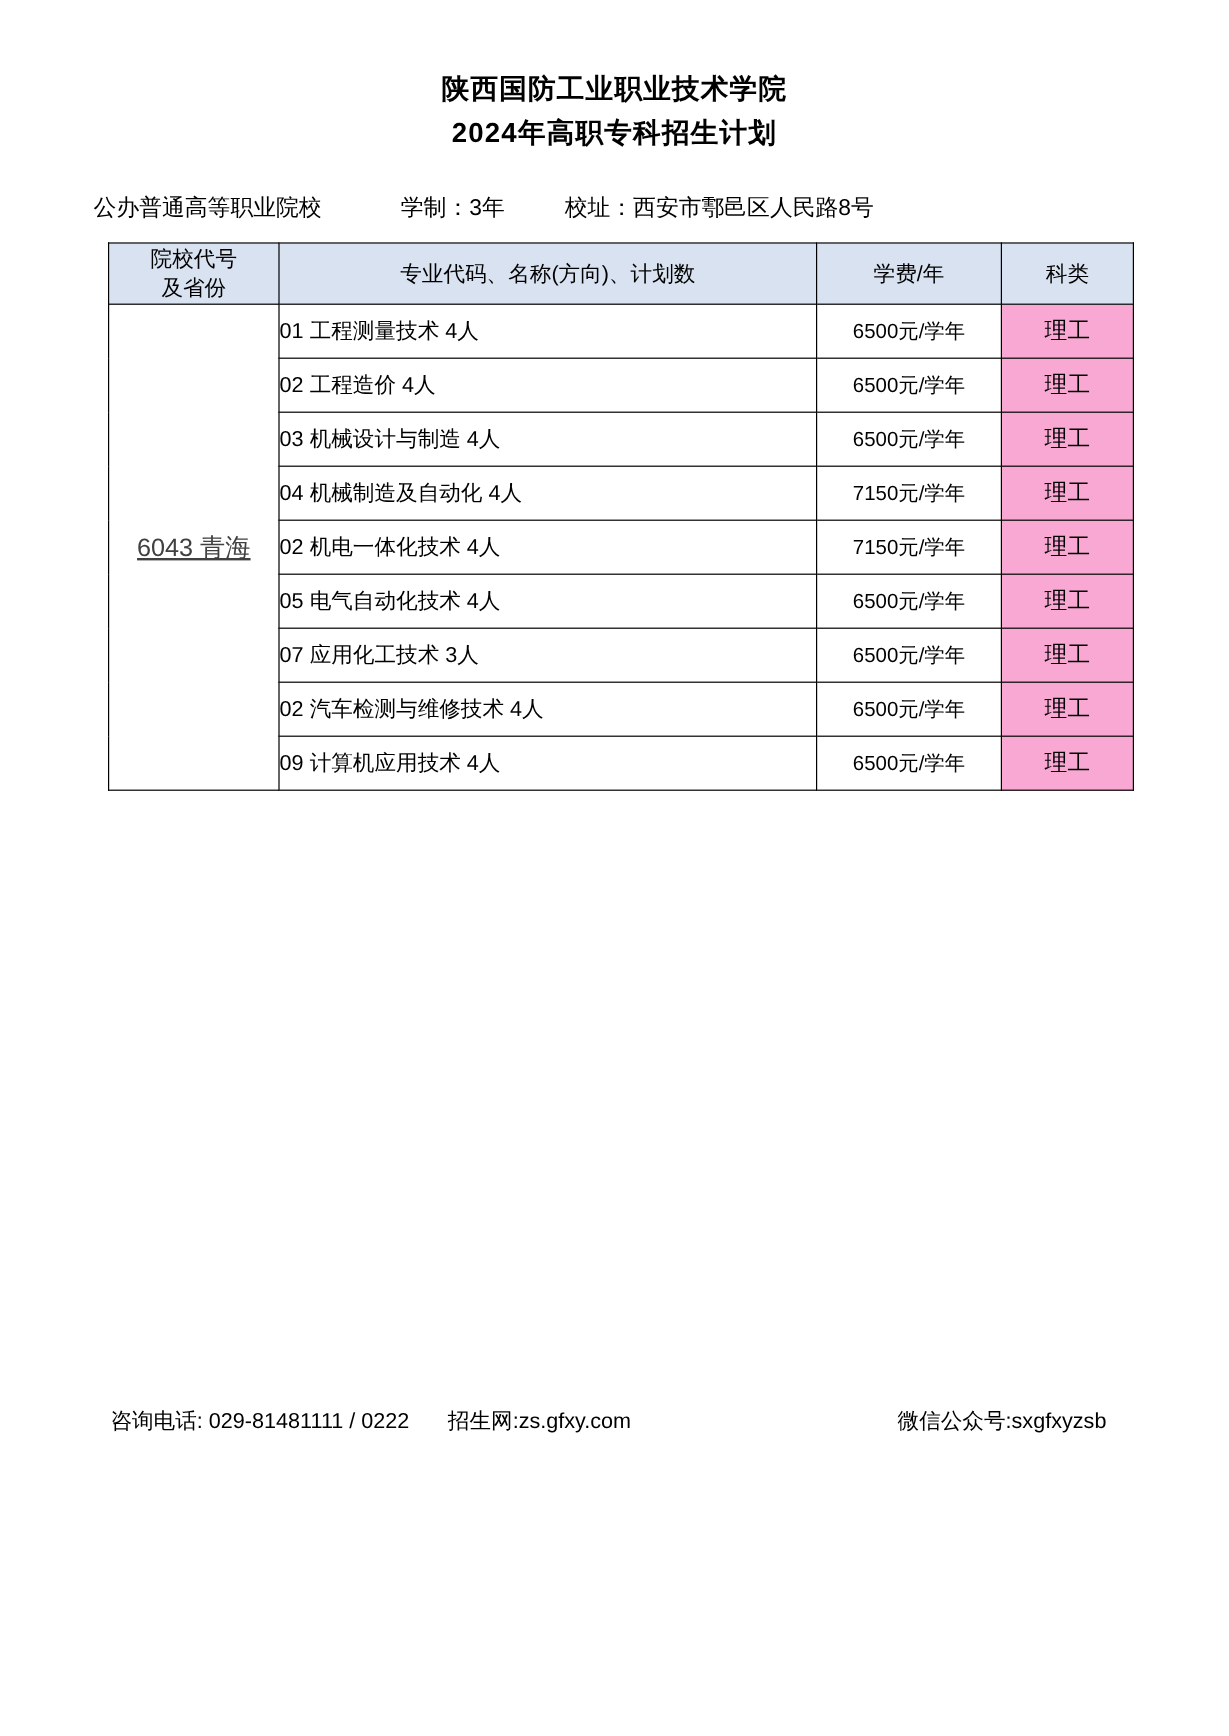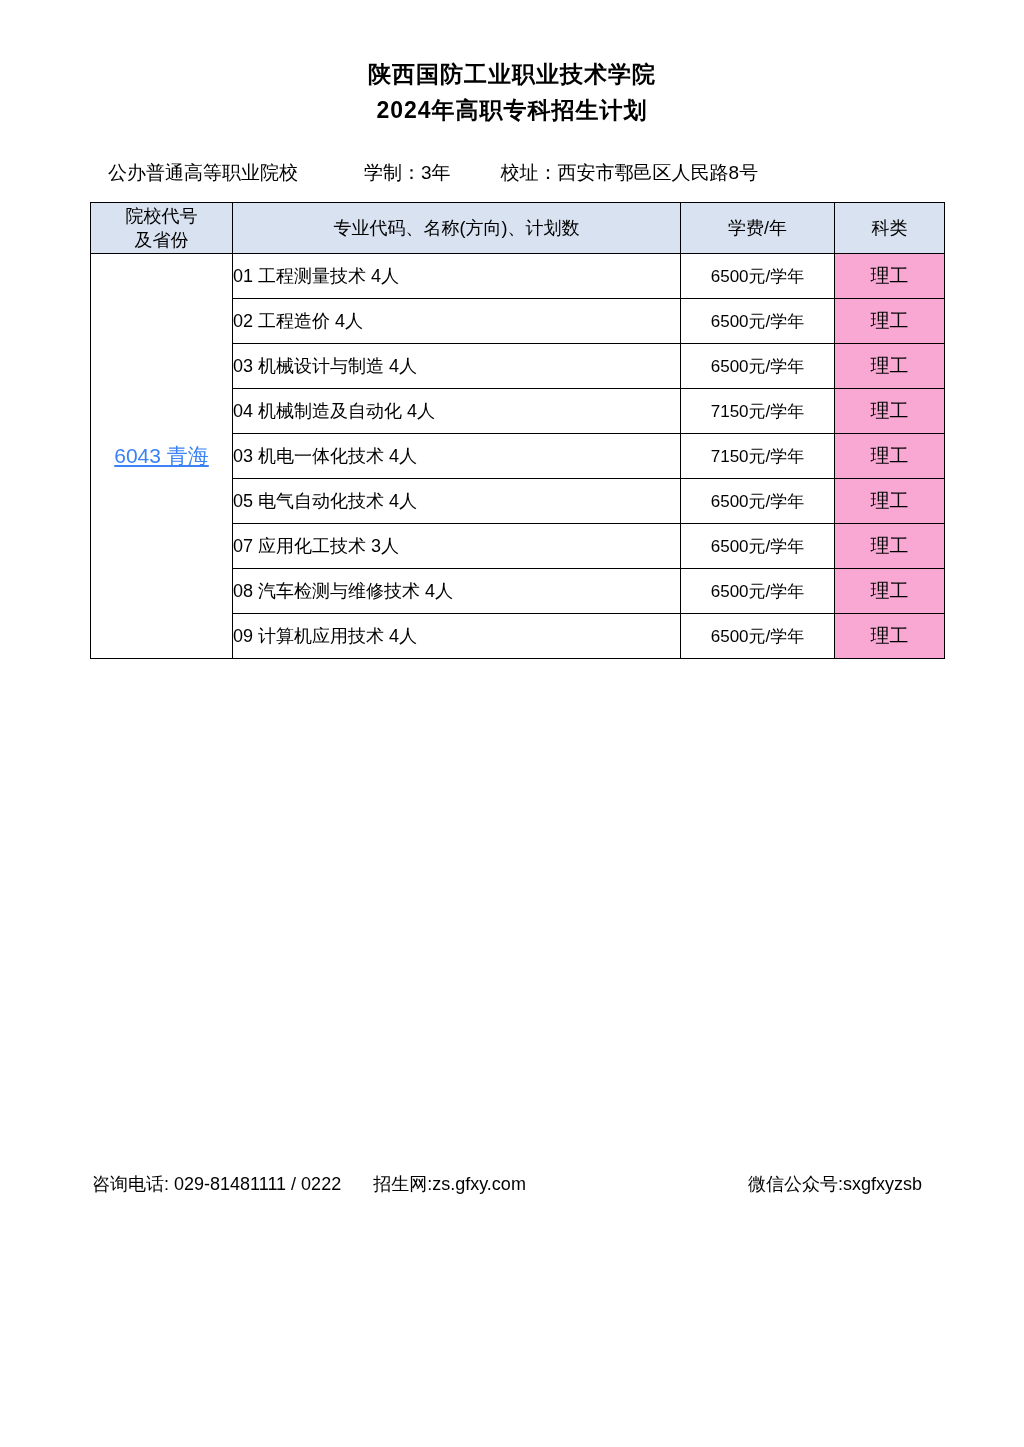--- a/index.html
+++ b/index.html
@@ -26,21 +26,21 @@
     padding-top: 56px;
   }
   .title-line {
     font-size: 23px;
     font-weight: bold;
     letter-spacing: 1px;
     line-height: 36px;
   }
   .subtitle-row {
     margin-top: 32px;
-    padding-left: 108px;
+    padding-left: 78px;
     padding-right: 100px;
     font-size: 19px;
     display: flex;
     align-items: baseline;
   }
   .subtitle-school {
     white-space: nowrap;
   }
   .subtitle-years {
     margin-left: 66px;
@@ -80,21 +80,21 @@
   .hdr-fee {
     width: 154px;
   }
   .hdr-type {
     width: 110px;
   }
   .code-cell {
     text-align: center;
     vertical-align: middle;
     font-size: 21px;
-    color: #3b82f6;
+    color: #404040;
     text-decoration: underline;
     font-weight: normal;
   }
   .major-cell {
     padding-left: 12px;
     font-size: 18px;
     height: 44px;
   }
   .fee-cell {
     text-align: center;
@@ -180,36 +180,36 @@
         <td class="major-cell">03 机械设计与制造 4人</td>
         <td class="fee-cell">6500元/学年</td>
         <td class="type-cell">理工</td>
       </tr>
       <tr>
         <td class="major-cell">04 机械制造及自动化 4人</td>
         <td class="fee-cell">7150元/学年</td>
         <td class="type-cell">理工</td>
       </tr>
       <tr>
-        <td class="major-cell">03 机电一体化技术 4人</td>
+        <td class="major-cell">02 机电一体化技术 4人</td>
         <td class="fee-cell">7150元/学年</td>
         <td class="type-cell">理工</td>
       </tr>
       <tr>
         <td class="major-cell">05 电气自动化技术 4人</td>
         <td class="fee-cell">6500元/学年</td>
         <td class="type-cell">理工</td>
       </tr>
       <tr>
         <td class="major-cell">07 应用化工技术 3人</td>
         <td class="fee-cell">6500元/学年</td>
         <td class="type-cell">理工</td>
       </tr>
       <tr>
-        <td class="major-cell">08 汽车检测与维修技术 4人</td>
+        <td class="major-cell">02 汽车检测与维修技术 4人</td>
         <td class="fee-cell">6500元/学年</td>
         <td class="type-cell">理工</td>
       </tr>
       <tr>
         <td class="major-cell">09 计算机应用技术 4人</td>
         <td class="fee-cell">6500元/学年</td>
         <td class="type-cell">理工</td>
       </tr>
     </tbody>
   </table>

